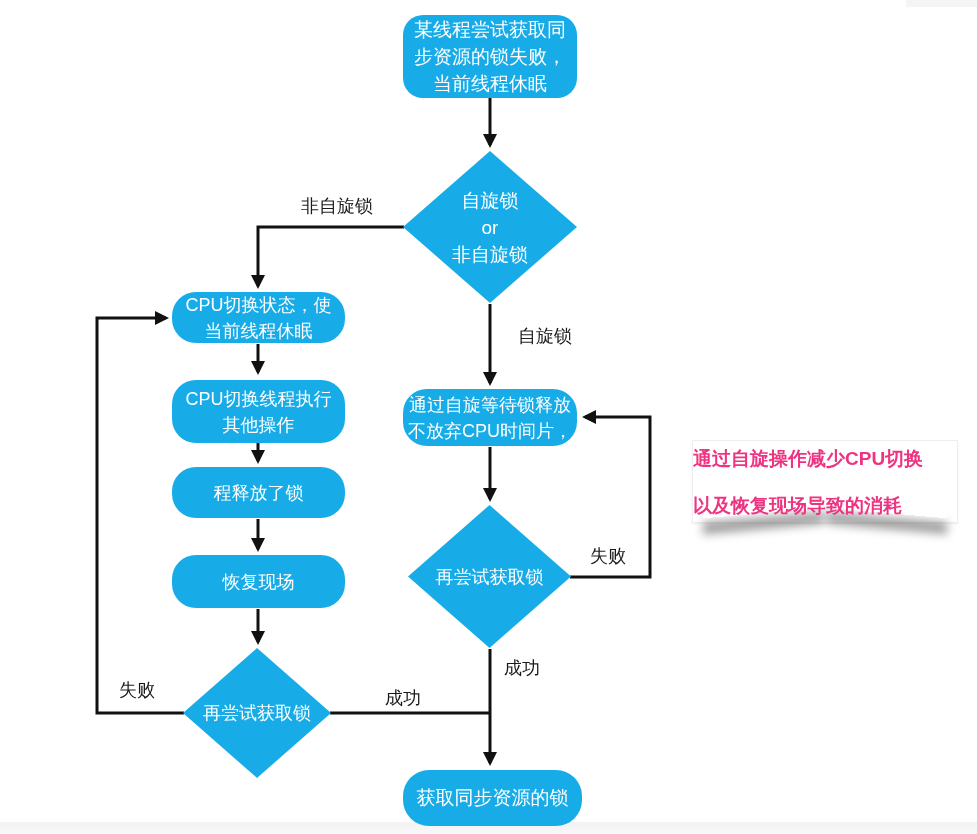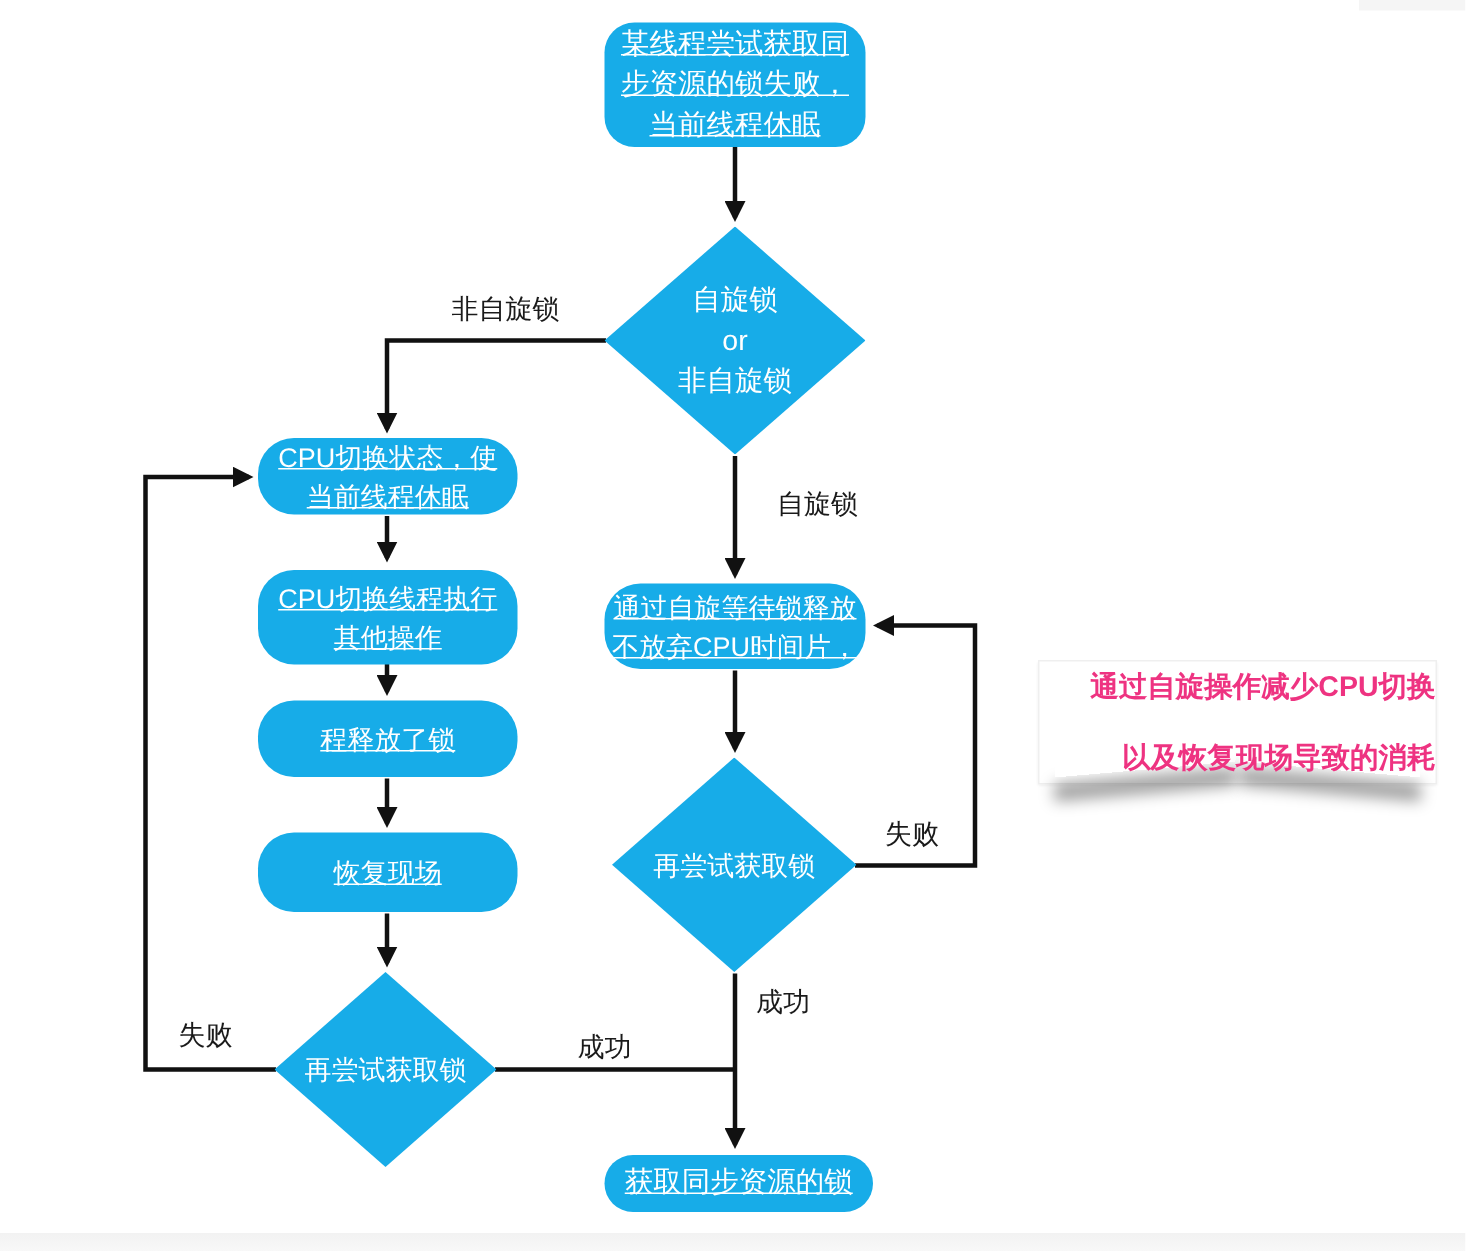--- a/index.html
+++ b/index.html
@@ -16,21 +16,20 @@
   #connectors { position: absolute; left: 0; top: 0; z-index: 1; }
   #connectors path { stroke: #111111; stroke-width: 3; fill: none; }
 
   
   .node {
     position: absolute; z-index: 2;
     background: #17ACE8; color: #ffffff;
     display: flex; flex-direction: column; align-items: center; justify-content: center;
     text-align: center; font-size: 18px; line-height: 26px;
     border-radius: 24px;
-    text-decoration: underline;
   }
   .node span { white-space: nowrap; }
   .node.start { border-radius: 20px; font-size: 19px; line-height: 27px; }
   .node.end { font-size: 19px; border-radius: 26px; }
 
   
   .diamond {
     position: absolute; z-index: 2;
     background: #17ACE8; color: #ffffff;
     clip-path: polygon(50% 0, 100% 50%, 50% 100%, 0 50%);
@@ -43,21 +42,21 @@
   .edge-label {
     position: absolute; z-index: 3; color: #1a1a1a;
     font-size: 18px; white-space: nowrap; transform: translateX(-50%);
   }
 
   
   .note-card {
     position: absolute; left: 692px; top: 440px; width: 266px; height: 83px;
     background: #ffffff; z-index: 4;
     border: 1px solid #efefef;
-    display: flex; flex-direction: column; align-items: flex-end; justify-content: center;
+    display: flex; flex-direction: column; align-items: flex-start; justify-content: center;
     text-align: center;
     color: #EE3381; font-weight: bold; font-size: 19px; line-height: 25px;
     box-shadow: 0 1px 2px rgba(0,0,0,0.07);
     gap: 22px;
   }
   .note-card::before, .note-card::after {
     content: ""; position: absolute; z-index: -1; bottom: 9px;
     width: 46%; height: 12px;
     box-shadow: 0 16px 10px rgba(0,0,0,0.38);
   }
@@ -138,21 +137,21 @@
 
   <div class="node" style="left:403px;top:389px;width:174px;height:57px">
     <span>通过自旋等待锁释放</span>
     <span>不放弃CPU时间片，</span>
   </div>
 
   <div class="diamond" style="left:408px;top:505px;width:163px;height:143px">
     <span>再尝试获取锁</span>
   </div>
 
-  <div class="node end" style="left:403px;top:770px;width:179px;height:38px">
+  <div class="node end" style="left:403px;top:770px;width:179px;height:56px">
     <span>获取同步资源的锁</span>
   </div>
 
   <div class="edge-label" style="left:337px;top:194px">非自旋锁</div>
   <div class="edge-label" style="left:545px;top:324px">自旋锁</div>
   <div class="edge-label" style="left:137px;top:678px">失败</div>
   <div class="edge-label" style="left:403px;top:686px">成功</div>
   <div class="edge-label" style="left:608px;top:544px">失败</div>
   <div class="edge-label" style="left:522px;top:656px">成功</div>
 

